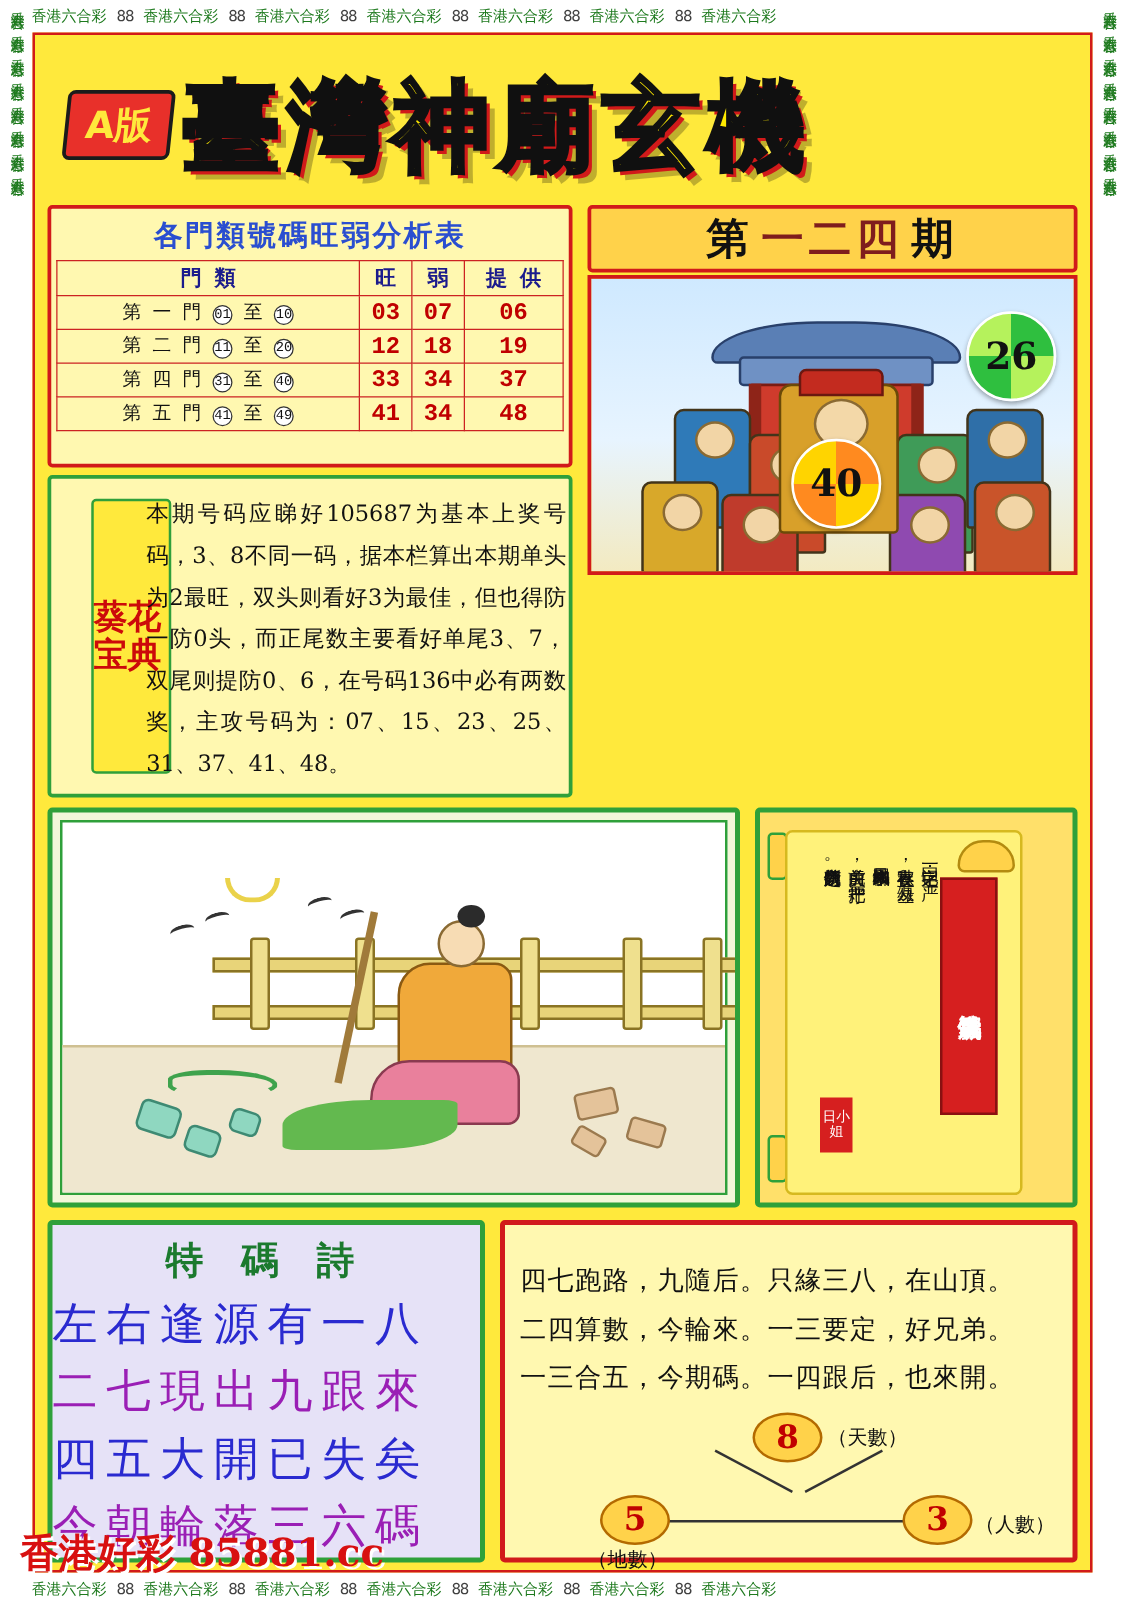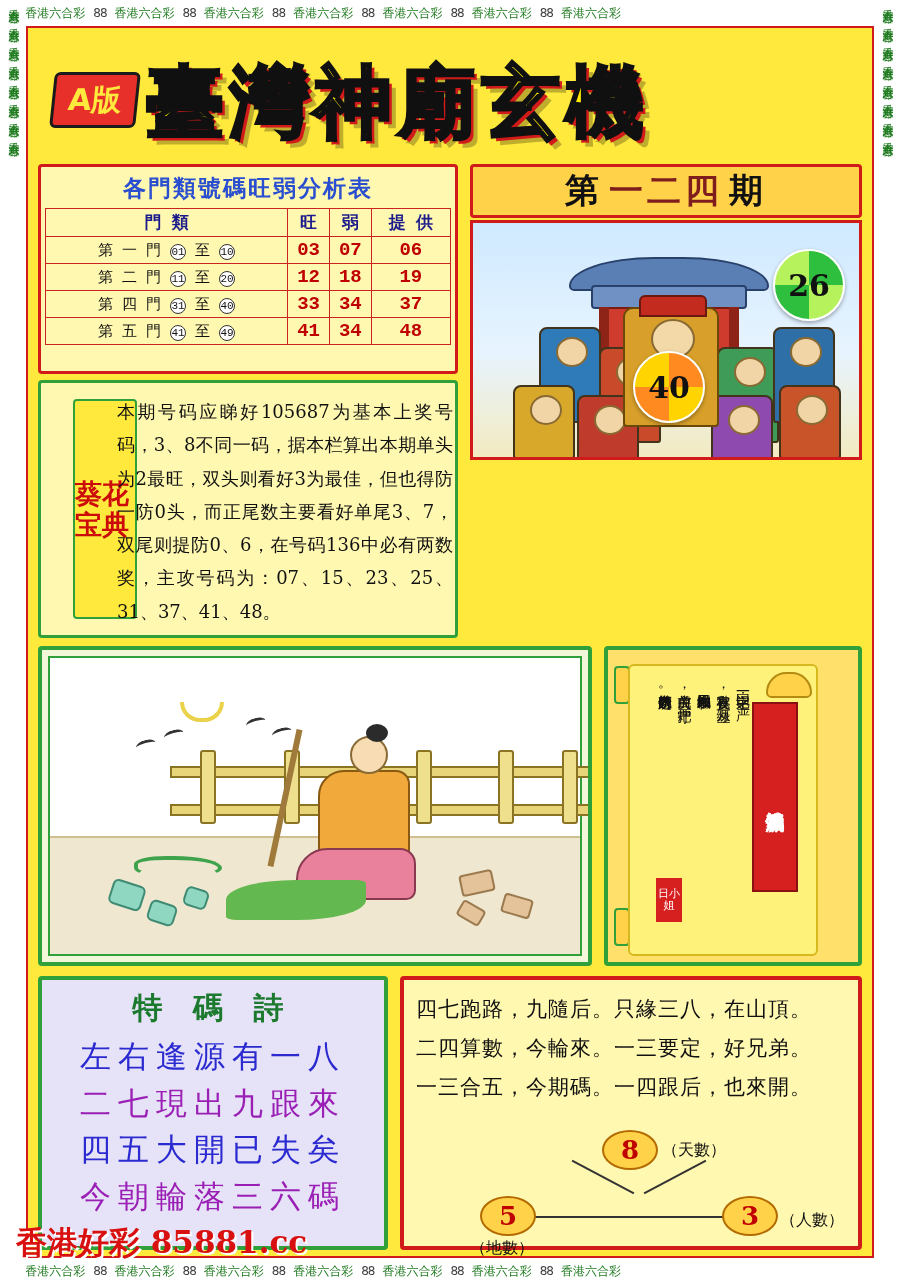--- a/index.html
+++ b/index.html
@@ -266,32 +266,32 @@
   .poem {
     position:absolute; left:10px; top:948px; width:350px; height:274px;
     background:#e6e2f7; border:4px solid #2fa03a; border-radius:4px;
   }
   .poem h4 {
     margin:8px 0 4px 0; text-align:center;
     font-family:"DejaVu Serif","Liberation Serif",serif;
     font-size:30px; color:#1b7a2e; letter-spacing:10px; font-weight:bold;
   }
   .poem .line {
-    text-align:center;
-    font-family:"DejaVu Serif","Liberation Serif",serif;
-    font-size:31px; letter-spacing:7px; color:#2a2ad0;
+    text-align:left;
+    font-family:"DejaVu Serif","Liberation Serif",serif;
+    font-size:36px; letter-spacing:7px; color:#2a2ad0;
     line-height:1.5;
   }
   .poem .line:nth-child(odd) { color:#9a1fb5; }
 
   
   .rhyme {
     position:absolute; left:372px; top:948px; width:462px; height:274px;
     background:#fff8b0; border:4px solid #d11a1a; border-radius:4px;
-    padding:10px 12px;
+    padding:25px 12px;
   }
   .rhyme .rl {
     font-family:"DejaVu Serif","Liberation Serif",serif;
     font-size:21px; color:#111; line-height:1.85; letter-spacing:1px;
   }
   .num-ell {
     position:absolute; width:56px; height:40px; border-radius:50%;
     background:#ffd24a; border:2px solid #b36a00;
     display:flex; align-items:center; justify-content:center;
     font-size:26px; font-weight:bold; color:#c00000;

